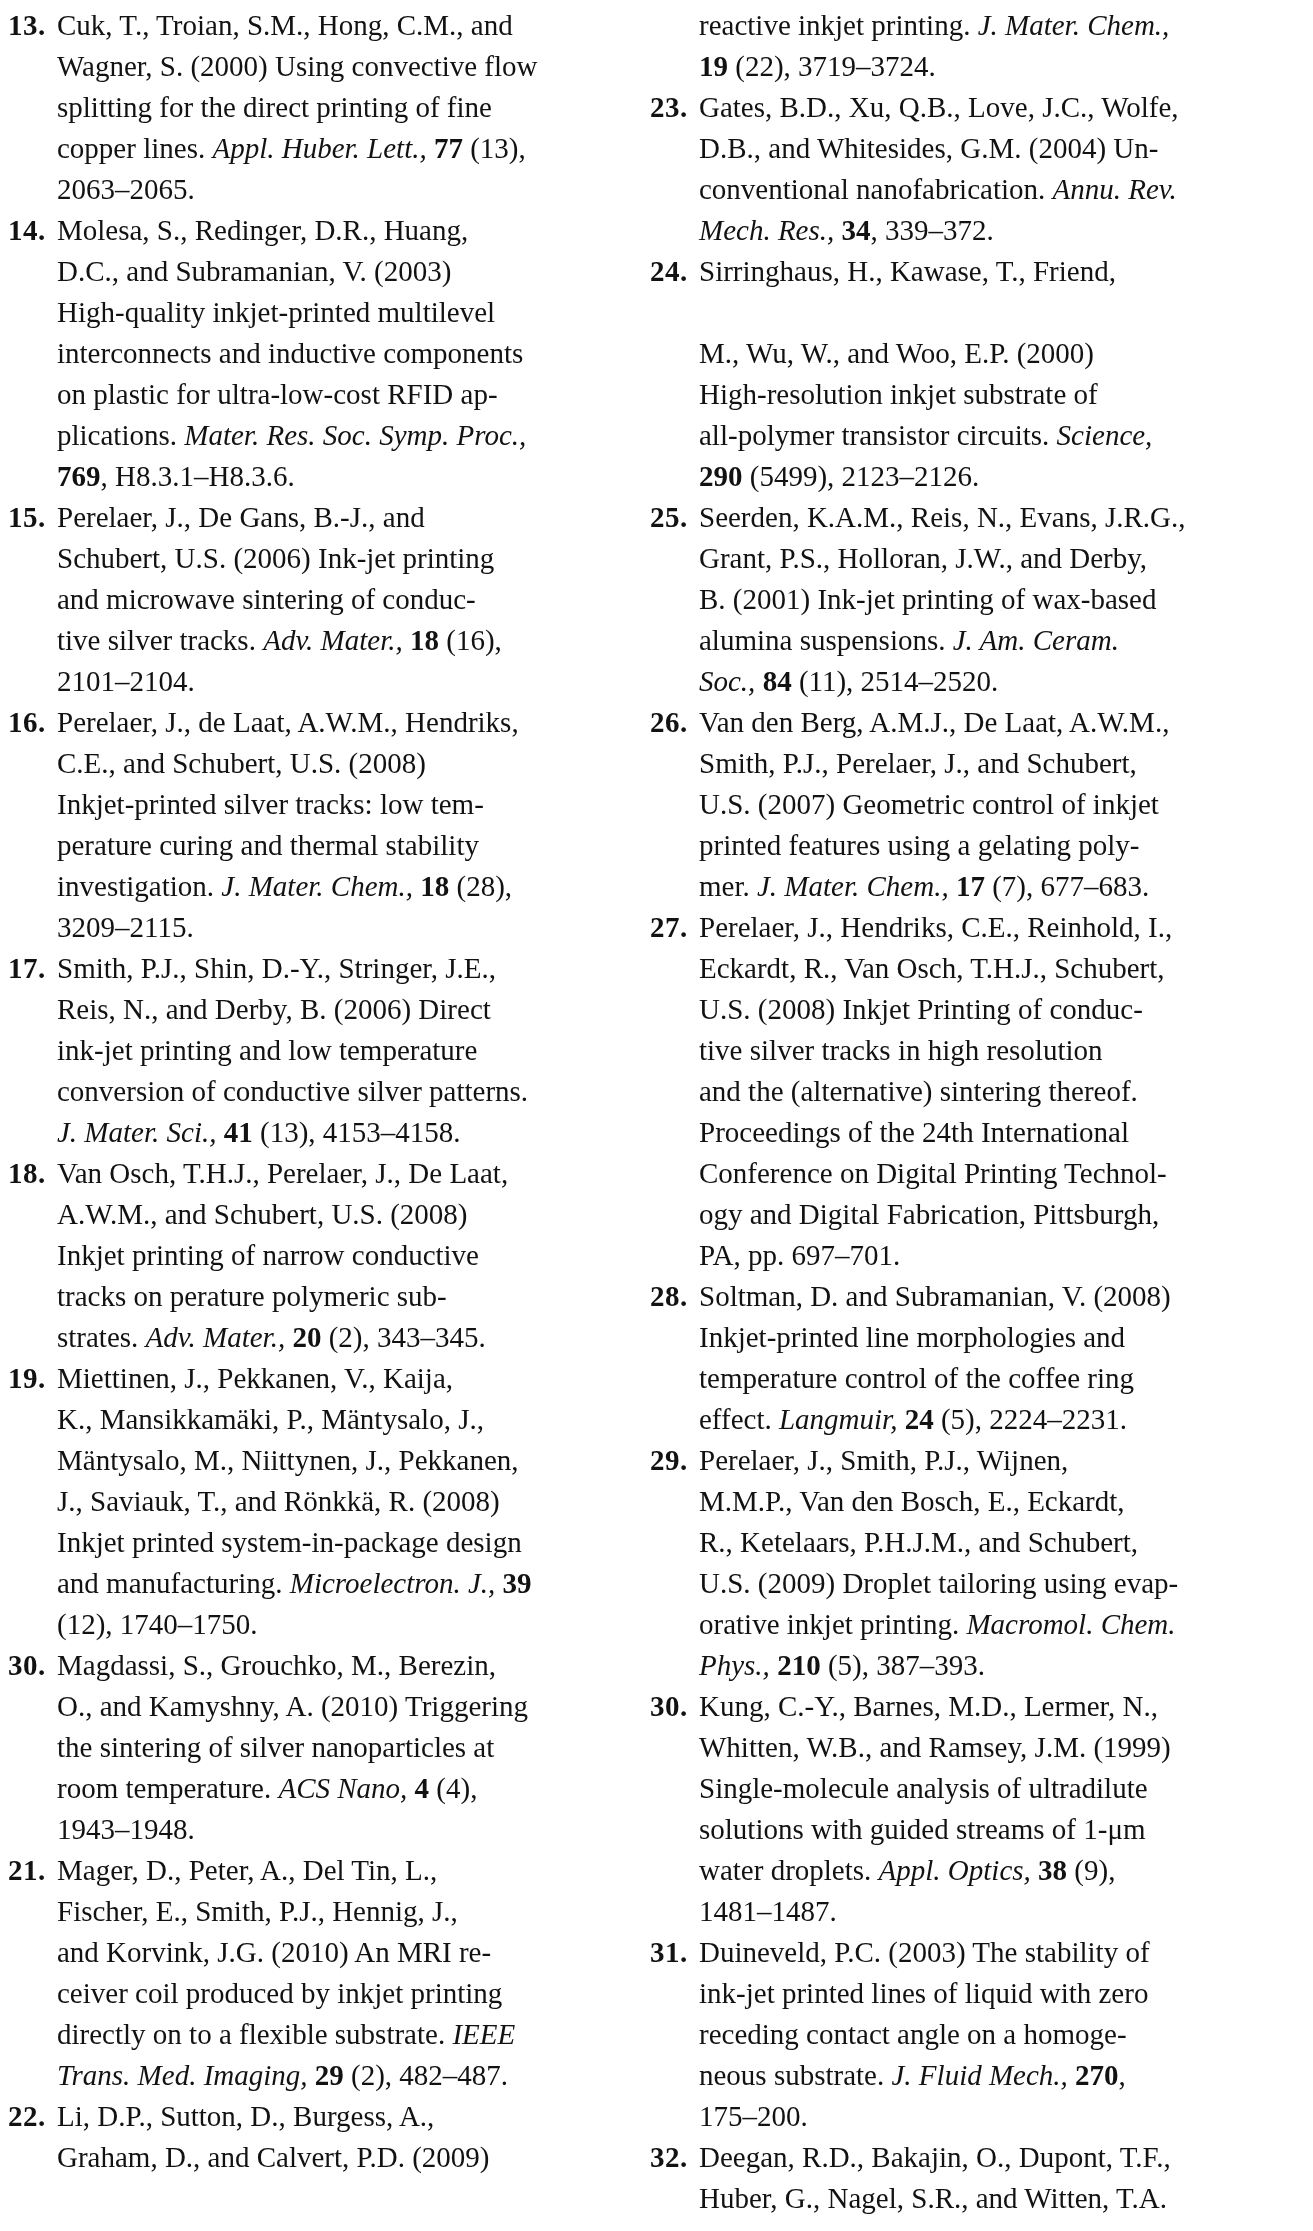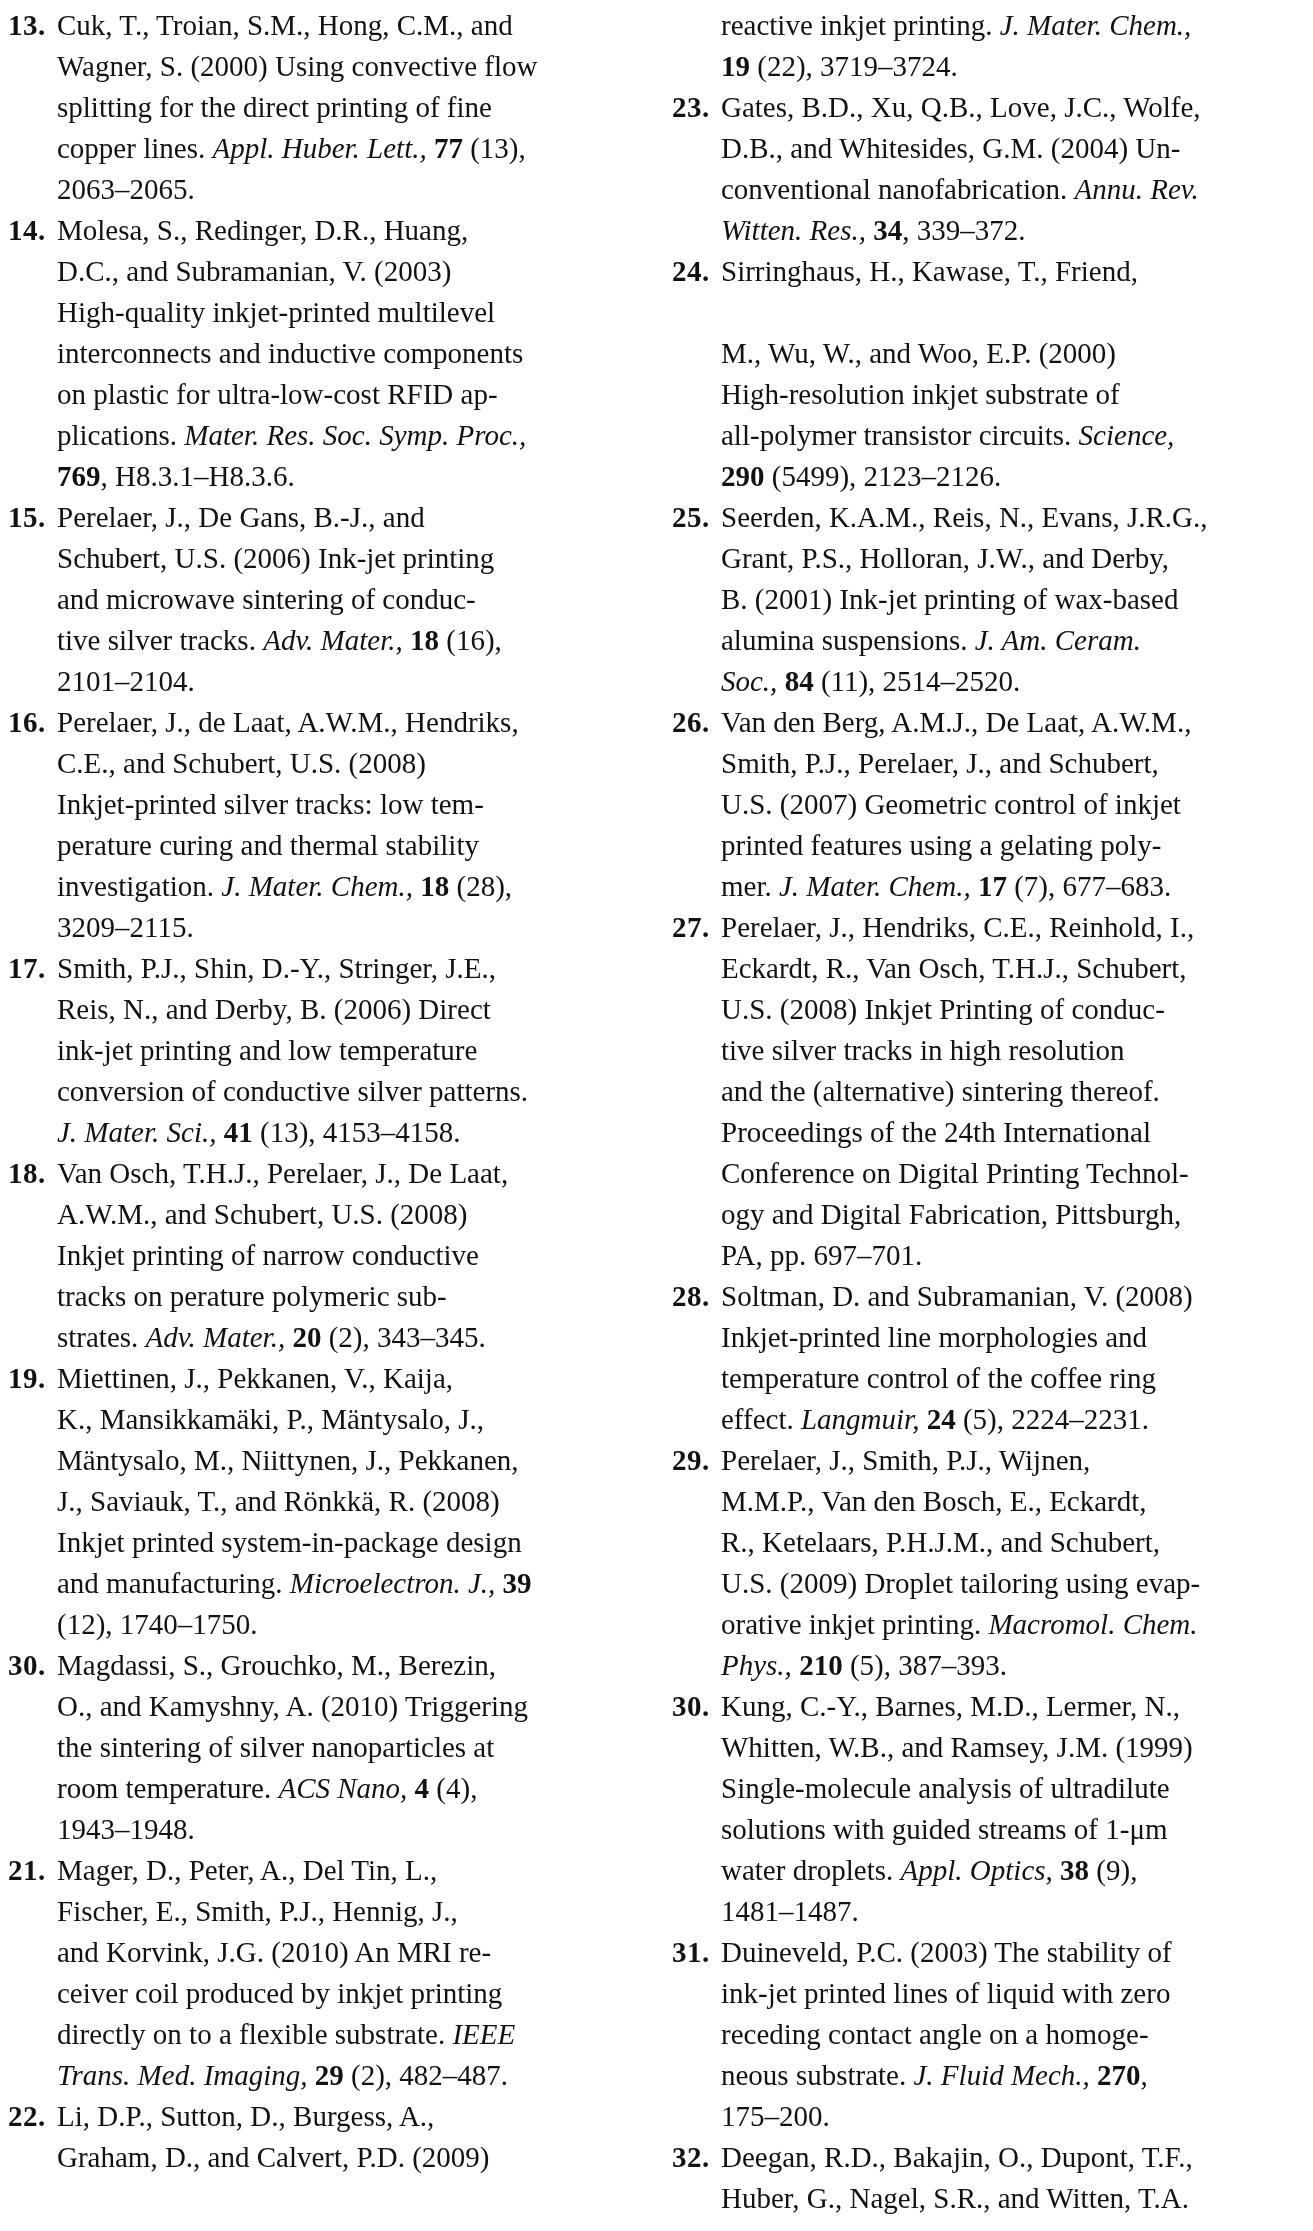--- a/index.html
+++ b/index.html
@@ -6,21 +6,21 @@
     margin: 0;
     padding: 0;
     background: #ffffff;
   }
   .page {
     width: 1111px;
     min-height: 2231px;
     box-sizing: border-box;
     padding: 5px 8px 0 8px;
     display: flex;
-    gap: 34px;
+    gap: 12px;
     font-family: "Liberation Serif", serif;
     font-size: 29px;
     line-height: 41px;
     color: #121212;
     background: #ffffff;
   }
   .col {
     flex: 0 0 630px;
     width: 630px;
   }
@@ -86,21 +86,21 @@
         <div class="refbody"><span>Li, D.P., Sutton, D., Burgess, A.,</span><br><span>Graham, D., and Calvert, P.D. (2009)</span><br></div>
       </div>
     </div>
   <div class="col">
       <div class="ref">
         <span class="num"></span>
         <div class="refbody"><span>reactive inkjet printing. </span><span class="it">J. Mater. Chem.,</span><br><span class="bd">19</span><span> (22), 3719–3724.</span></div>
       </div>
       <div class="ref">
         <span class="num">23.</span>
-        <div class="refbody"><span>Gates, B.D., Xu, Q.B., Love, J.C., Wolfe,</span><br><span>D.B., and Whitesides, G.M. (2004) Un-</span><br><span>conventional nanofabrication. </span><span class="it">Annu. Rev.</span><br><span class="it">Witten. Res.,</span><span> </span><span class="bd">34</span><span>, 339–372.</span></div>
+        <div class="refbody"><span>Gates, B.D., Xu, Q.B., Love, J.C., Wolfe,</span><br><span>D.B., and Whitesides, G.M. (2004) Un-</span><br><span>conventional nanofabrication. </span><span class="it">Annu. Rev.</span><br><span class="it">Mech. Res.,</span><span> </span><span class="bd">34</span><span>, 339–372.</span></div>
       </div>
       <div class="ref">
         <span class="num">24.</span>
         <div class="refbody"><span>Sirringhaus, H., Kawase, T., Friend,</span><br><br><span>M., Wu, W., and Woo, E.P. (2000)</span><br><span>High-resolution inkjet substrate of</span><br><span>all-polymer transistor circuits. </span><span class="it">Science,</span><br><span class="bd">290</span><span> (5499), 2123–2126.</span></div>
       </div>
       <div class="ref">
         <span class="num">25.</span>
         <div class="refbody"><span>Seerden, K.A.M., Reis, N., Evans, J.R.G.,</span><br><span>Grant, P.S., Holloran, J.W., and Derby,</span><br><span>B. (2001) Ink-jet printing of wax-based</span><br><span>alumina suspensions. </span><span class="it">J. Am. Ceram.</span><br><span class="it">Soc.,</span><span> </span><span class="bd">84</span><span> (11), 2514–2520.</span></div>
       </div>
       <div class="ref">

